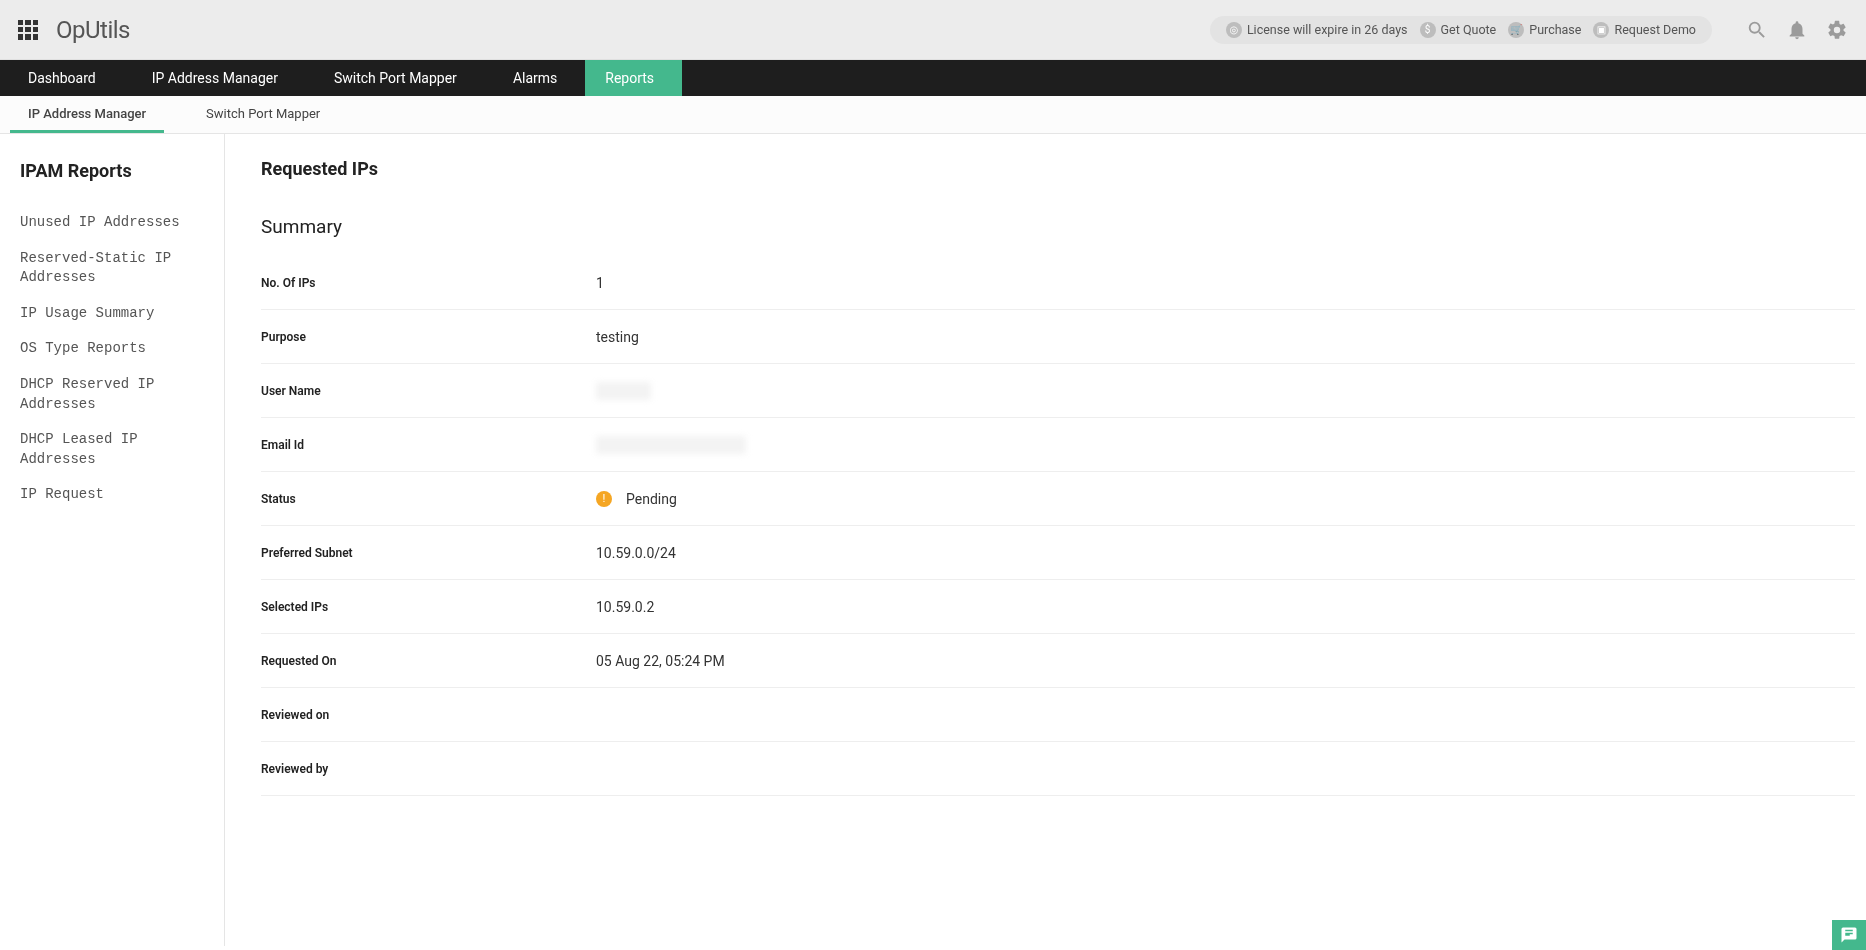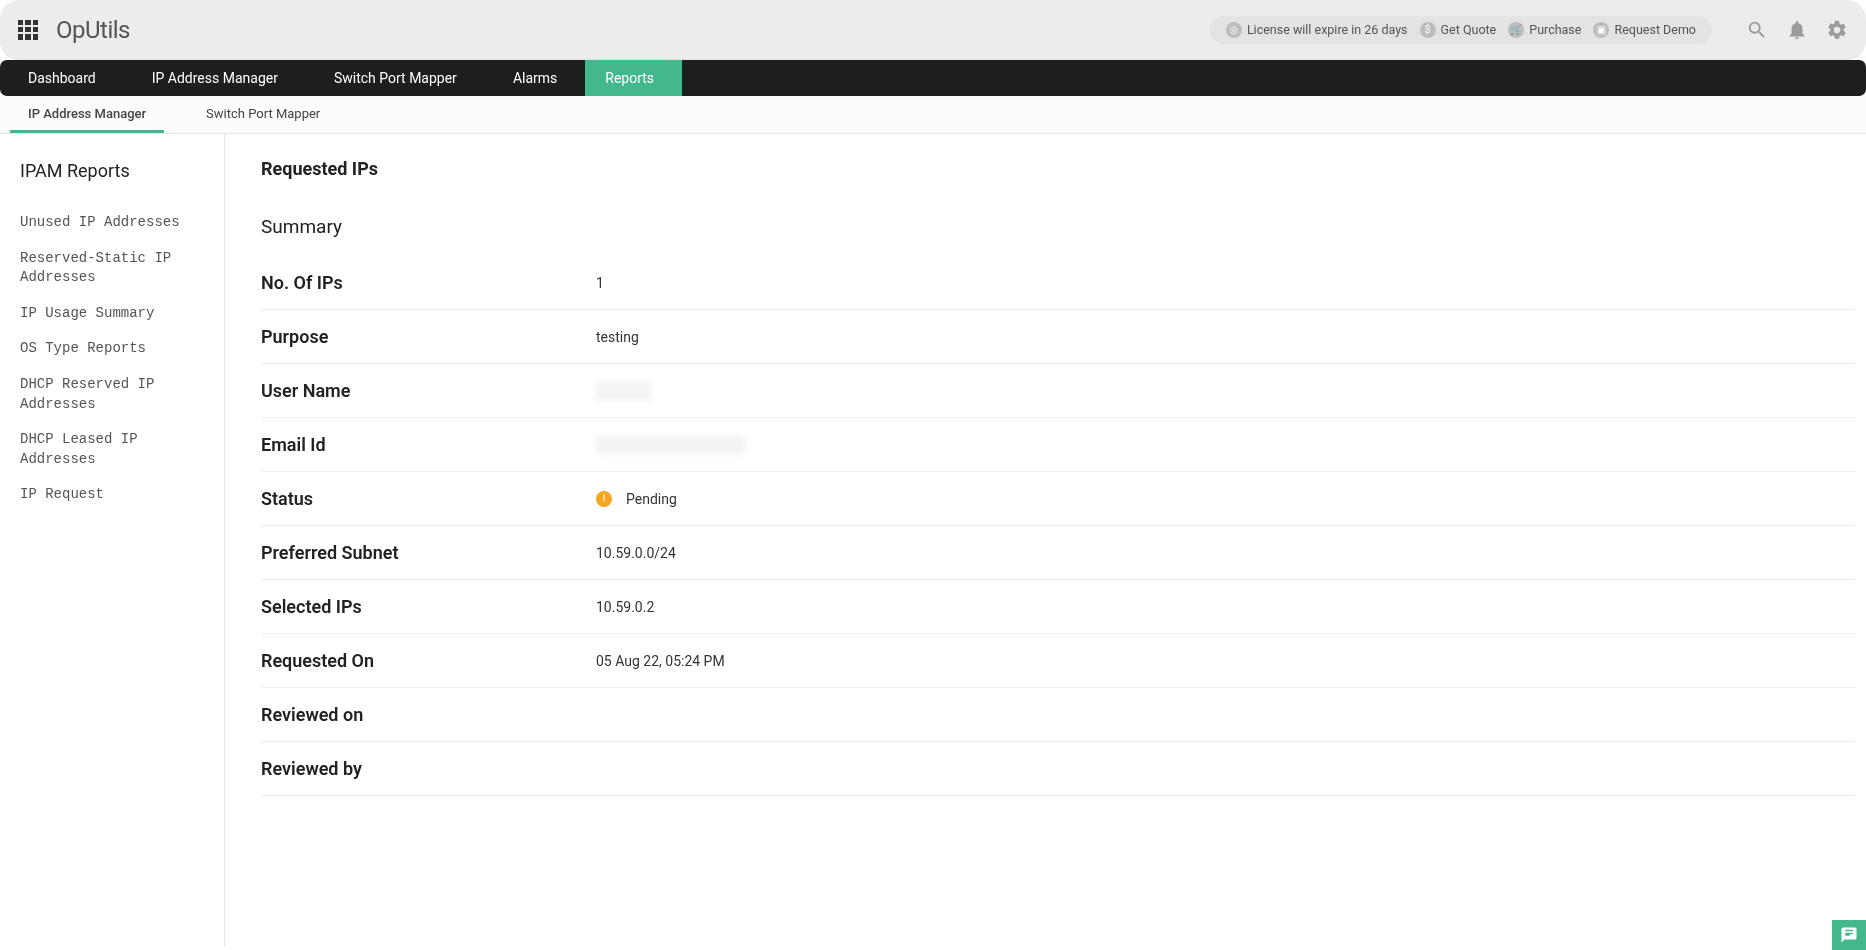--- a/index.html
+++ b/index.html
@@ -12,21 +12,20 @@
   }
 
   
   .topbar {
     display: flex;
     align-items: center;
     background: #ececec;
     height: 60px;
     padding: 0 18px;
     border-bottom: 1px solid #e0e0e0;
-    border-radius: 19px;
   }
   .apps-grid {
     width: 20px; height: 20px;
     display: grid;
     grid-template-columns: repeat(3, 1fr);
     grid-template-rows: repeat(3, 1fr);
     gap: 2px;
     margin-right: 18px;
     cursor: pointer;
   }
@@ -71,21 +70,20 @@
     cursor: pointer;
     display:flex; align-items:center; justify-content:center;
   }
   .topbar-icon svg { width:22px; height:22px; fill:#9b9b9b; }
 
   
   .mainnav {
     display: flex;
     background: #1e1e1e;
     height: 36px;
-    border-radius: 7px;
   }
   .mainnav-item {
     color: #fff;
     font-size: 14px;
     padding: 0 28px;
     display:flex; align-items:center;
     cursor:pointer;
     white-space: nowrap;
   }
   .mainnav-item.active {
@@ -114,21 +112,21 @@
     display: flex;
     height: calc(100% - 60px - 36px - 42px);
   }
   .sidebar {
     width: 225px;
     border-right: 1px solid #e5e5e5;
     padding: 26px 20px;
   }
   .sidebar h2 {
     font-size: 18px;
-    font-weight: 400;
+    font-weight: 700;
     color: #222;
     margin-bottom: 24px;
   }
   .sidebar-item {
     display:block;
     color: #555;
     font-size: 14px;
     padding: 8px 0;
     line-height: 1.4;
     cursor:pointer;
@@ -155,21 +153,21 @@
 
   .summary-row {
     display: flex;
     align-items: center;
     padding: 16px 0;
     border-bottom: 1px solid #eee;
     min-height: 54px;
   }
   .summary-label {
     width: 335px;
-    font-size: 18px;
+    font-size: 12px;
     color: #222;
     font-weight: 600;
     flex-shrink: 0;
   }
   .summary-value {
     font-size: 14px;
     color: #333;
     display:flex;
     align-items:center;
   }

